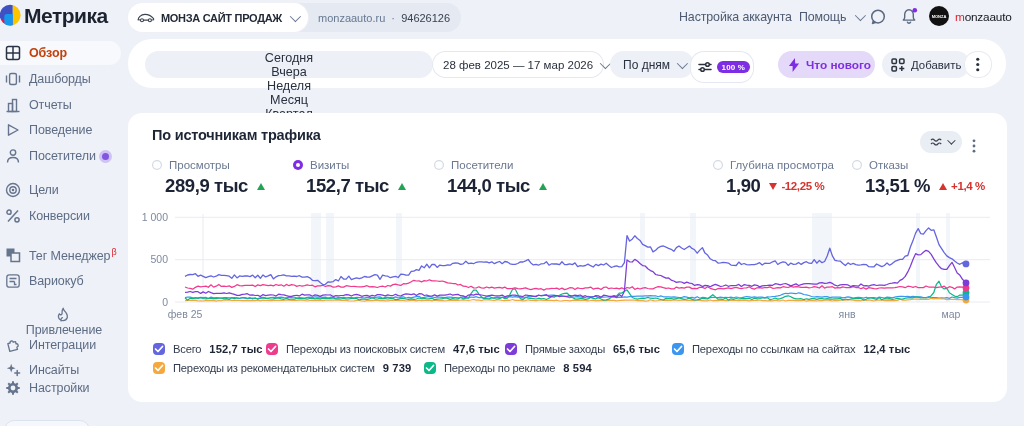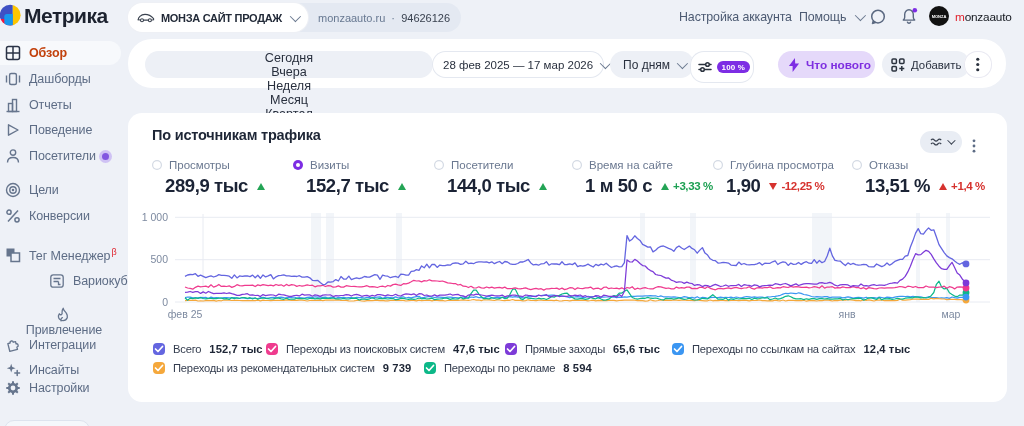--- a/index.html
+++ b/index.html
@@ -165,21 +165,21 @@
     </svg>
     <span>Конверсии</span>
   </div>
 <div class="abs nav-item" style="top:243px;width:128px;">
     <svg class="ic" viewBox="0 0 16 16">
       <path d="M1.5 1.5 h8 v8 h-8 Z" fill="#66758d"></path>
       <rect x="6" y="6" width="8.5" height="8.5" fill="#eef1f7" stroke="#66758d" stroke-width="1.5"></rect>
     </svg>
     <span>Тег Менеджер<span class="beta">β</span></span>
   </div>
-<div class="abs nav-item" style="top:269px;width:128px;padding-left:44px;">
+<div class="abs nav-item" style="top:269px;width:128px;">
     <svg class="ic" viewBox="0 0 16 16">
       <g fill="none" stroke="#66758d" stroke-width="1.3">
         <rect x="1.8" y="1.8" width="12.4" height="12.4" rx="2.5"></rect>
         <path d="M4.5 5.5 h7 M4.5 8.5 h5 M9.5 8.5 v3 h2"></path>
       </g>
     </svg>
     <span>Вариокуб</span>
   </div>
 <div class="abs nav-item" style="top:307px;width:128px;flex-direction:column;">
     <svg class="ic" viewBox="0 0 16 16">
@@ -273,24 +273,20 @@
       <div class="m-lab"><span class="radio"></span>Просмотры</div>
       <div class="m-val">289,9 тыс<span class="tri-up"></span></div>
     </div>
 <div class="m-col" style="left:165px">
       <div class="m-lab"><span class="radio on"></span>Визиты</div>
       <div class="m-val">152,7 тыс<span class="tri-up"></span></div>
     </div>
 <div class="m-col" style="left:306px">
       <div class="m-lab"><span class="radio"></span>Посетители</div>
       <div class="m-val">144,0 тыс<span class="tri-up"></span></div>
-    </div>
-<div class="m-col" style="left:444px">
-      <div class="m-lab"><span class="radio"></span>Время на сайте</div>
-      <div class="m-val">1 м 50 с<span class="tri-up"></span><span class="pct" style="color:#1da053">+3,33 %</span></div>
     </div>
 <div class="m-col" style="left:585px">
       <div class="m-lab"><span class="radio"></span>Глубина просмотра</div>
       <div class="m-val">1,90<span class="tri-dn"></span><span class="pct" style="color:#d6322e">-12,25 %</span></div>
     </div>
 <div class="m-col" style="left:724px">
       <div class="m-lab"><span class="radio"></span>Отказы</div>
       <div class="m-val">13,51 %<span class="tri-up" style="border-bottom-color:#d6322e"></span><span class="pct" style="color:#d6322e">+1,4 %</span></div>
     </div>
   <svg class="abs" style="left:0;top:0" width="879" height="289" viewBox="0 0 879 289">

